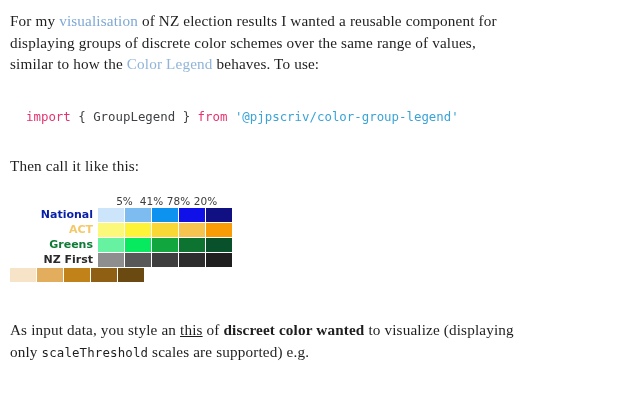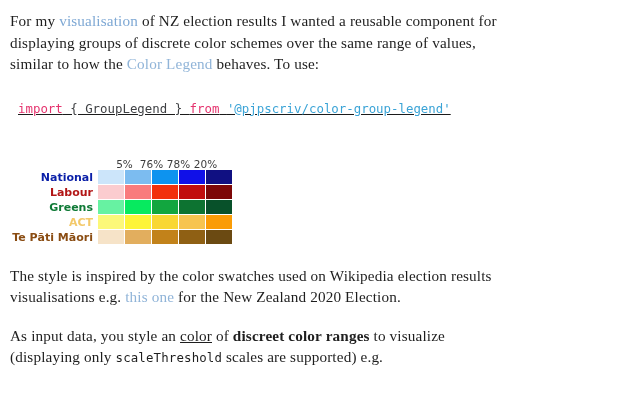--- a/index.html
+++ b/index.html
@@ -31,23 +31,22 @@
     color: #7ea8d4;
     text-decoration: none;
   }
   .link-mid {
     color: #90b4d8;
   }
   .code-block {
     font-family: "DejaVu Sans Mono", "Liberation Mono", monospace;
     font-size: 12.4px;
     line-height: 16px;
-    margin: 8px;
+    margin: 16px;
     white-space: pre;
-    text-decoration: underline;
   }
   .kw { color: #e5336e; }
   .plain { color: #3f4144; }
   .str { color: #3aa3d6; }
 
   .gap-a { height: 18px; }
   .gap-b { height: 14px; }
   .gap-c { height: 16px; }
   .gap-d { height: 20px; }
   .gap-e { height: 17px; }
@@ -115,87 +114,86 @@
 <div class="page">
 
   <p class="para"><span>For my </span><a class="link" href="#">visualisation</a><span> of NZ election results I wanted a reusable component for displaying groups of discrete color schemes over the same range of values, similar to how the </span><a class="link link-mid" href="#">Color Legend</a><span> behaves. To use:</span></p>
 
   <div class="gap-a"></div>
 
   <pre class="code-block"><span class="kw">import</span><span class="plain"> { GroupLegend } </span><span class="kw">from</span><span class="plain"> </span><span class="str">'@pjpscriv/color-group-legend'</span></pre>
 
   <div class="gap-b"></div>
 
+  <p class="para">Then call it like this:</p>
 
   <div class="gap-c"></div>
 
   <div class="legend">
     <div class="legend-header">
       <div class="tick">5%</div>
-      <div class="tick">76%</div>
+      <div class="tick">41%</div>
       <div class="tick">78%</div>
       <div class="tick">20%</div>
     </div>
     <div id="legend-rows">
         <div class="legend-row">
           <div class="legend-label" style="color: rgb(10, 31, 168);">National</div>
           <div class="swatches">
             <div class="swatch" style="background: rgb(204, 229, 250);"></div>
             <div class="swatch" style="background: rgb(124, 188, 240);"></div>
             <div class="swatch" style="background: rgb(13, 147, 239);"></div>
             <div class="swatch" style="background: rgb(16, 16, 232);"></div>
             <div class="swatch" style="background: rgb(16, 16, 130);"></div>
           </div>
         </div>
         <div class="legend-row">
-          <div class="legend-label" style="color: rgb(178, 22, 22);">Labour</div>
+          <div class="legend-label" style="color: rgb(243, 201, 106);">ACT</div>
           <div class="swatches">
-            <div class="swatch" style="background: rgb(251, 204, 207);"></div>
-            <div class="swatch" style="background: rgb(249, 123, 125);"></div>
-            <div class="swatch" style="background: rgb(242, 48, 12);"></div>
-            <div class="swatch" style="background: rgb(193, 13, 13);"></div>
-            <div class="swatch" style="background: rgb(125, 7, 7);"></div>
+            <div class="swatch" style="background: rgb(252, 248, 121);"></div>
+            <div class="swatch" style="background: rgb(253, 244, 56);"></div>
+            <div class="swatch" style="background: rgb(249, 215, 52);"></div>
+            <div class="swatch" style="background: rgb(247, 196, 79);"></div>
+            <div class="swatch" style="background: rgb(250, 156, 6);"></div>
           </div>
         </div>
         <div class="legend-row">
           <div class="legend-label" style="color: rgb(15, 122, 54);">Greens</div>
           <div class="swatches">
             <div class="swatch" style="background: rgb(103, 242, 162);"></div>
             <div class="swatch" style="background: rgb(7, 234, 95);"></div>
             <div class="swatch" style="background: rgb(18, 166, 63);"></div>
             <div class="swatch" style="background: rgb(13, 115, 49);"></div>
             <div class="swatch" style="background: rgb(8, 81, 42);"></div>
           </div>
         </div>
         <div class="legend-row">
-          <div class="legend-label" style="color: rgb(243, 201, 106);">ACT</div>
+          <div class="legend-label" style="color: rgb(42, 42, 42);">NZ First</div>
           <div class="swatches">
-            <div class="swatch" style="background: rgb(252, 248, 121);"></div>
-            <div class="swatch" style="background: rgb(253, 244, 56);"></div>
-            <div class="swatch" style="background: rgb(249, 215, 52);"></div>
-            <div class="swatch" style="background: rgb(247, 196, 79);"></div>
-            <div class="swatch" style="background: rgb(250, 156, 6);"></div>
+            <div class="swatch" style="background: rgb(142, 142, 142);"></div>
+            <div class="swatch" style="background: rgb(88, 88, 88);"></div>
+            <div class="swatch" style="background: rgb(62, 62, 62);"></div>
+            <div class="swatch" style="background: rgb(45, 45, 45);"></div>
+            <div class="swatch" style="background: rgb(31, 31, 31);"></div>
           </div>
         </div>
         <div class="legend-row">
-          <div class="legend-label" style="color: rgb(138, 76, 18);">Te Pāti Māori</div>
           <div class="swatches">
             <div class="swatch" style="background: rgb(246, 227, 200);"></div>
             <div class="swatch" style="background: rgb(226, 174, 94);"></div>
             <div class="swatch" style="background: rgb(194, 130, 26);"></div>
             <div class="swatch" style="background: rgb(143, 96, 20);"></div>
             <div class="swatch" style="background: rgb(107, 74, 18);"></div>
           </div>
         </div>
       </div>
   </div>
 
   <div class="gap-d"></div>
 
-  <p class="para"><span>The style is inspired by the color swatches used on Wikipedia election results visualisations e.g. </span><a class="link link-mid" href="#">this one</a><span> for the New Zealand 2020 Election.</span></p>
 
   <div class="gap-e"></div>
 
-  <p class="para"><span>As input data, you style an </span><span class="u">color</span><span> of </span><span class="b">discreet color ranges</span><span> to visualize (displaying only </span><span class="inline-code">scaleThreshold</span><span> scales are supported) e.g.</span></p>
+  <p class="para"><span>As input data, you style an </span><span class="u">this</span><span> of </span><span class="b">discreet color wanted</span><span> to visualize (displaying only </span><span class="inline-code">scaleThreshold</span><span> scales are supported) e.g.</span></p>
 
   <div style="height:12px"></div>
 
 </div>
 
 </body></html>

